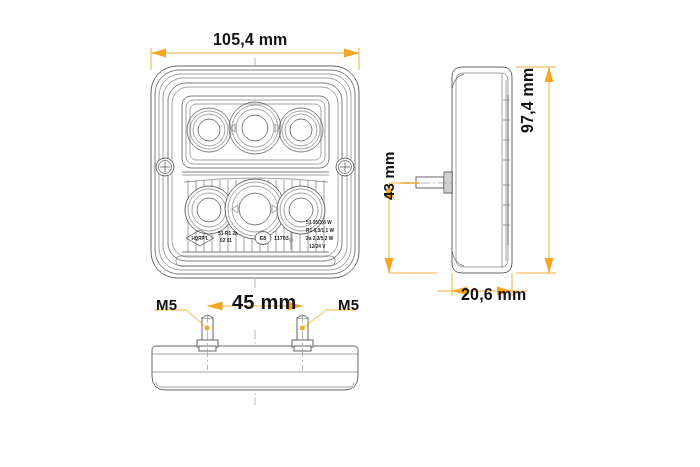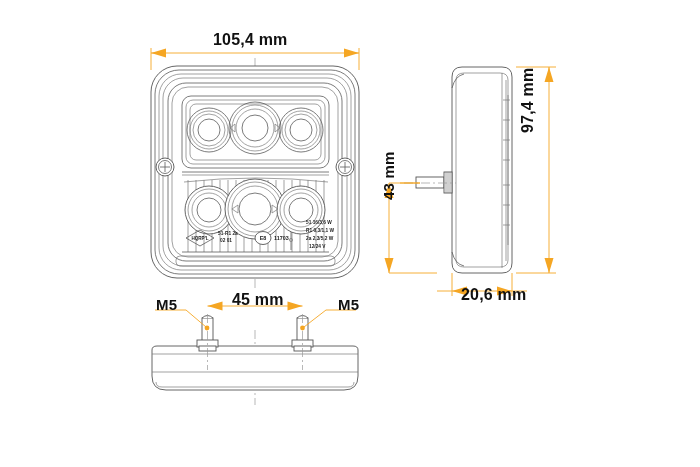--- a/index.html
+++ b/index.html
@@ -13,21 +13,21 @@
     position:absolute;
     font-weight:bold;
     color:#111111;
     white-space:nowrap;
     letter-spacing:.2px;
   }
   #d-width{left:213px;top:31px;font-size:16px;}
   #d-height{left:519px;top:133px;font-size:16px;transform:rotate(-90deg);transform-origin:left top;}
   #d-depth{left:461px;top:286px;font-size:16px;}
   #d-stud{left:380px;top:200px;font-size:15px;transform:rotate(-90deg);transform-origin:left top;}
-  #d-spacing{left:232px;top:291px;font-size:16px;}
+  #d-spacing{left:232px;top:291px;font-size:20px;}
   #d-m5-left{left:156px;top:296px;font-size:15px;}
   #d-m5-right{left:338px;top:296px;font-size:15px;}
   svg{position:absolute;left:0;top:0;}
   .ln{fill:none;stroke:#5b5b5b;stroke-width:.8;}
   .ln2{fill:none;stroke:#7a7a7a;stroke-width:.7;}
   .lnf{fill:#ffffff;stroke:#555555;stroke-width:.9;}
   .dim{stroke:#f5a623;stroke-width:.9;fill:none;}
   .dimf{fill:#f5a623;}
   .ctr{stroke:#999999;stroke-width:.7;fill:none;stroke-dasharray:9 3 2 3;}
   .tiny{font-family:"Liberation Sans",sans-serif;font-weight:bold;fill:#222;}

